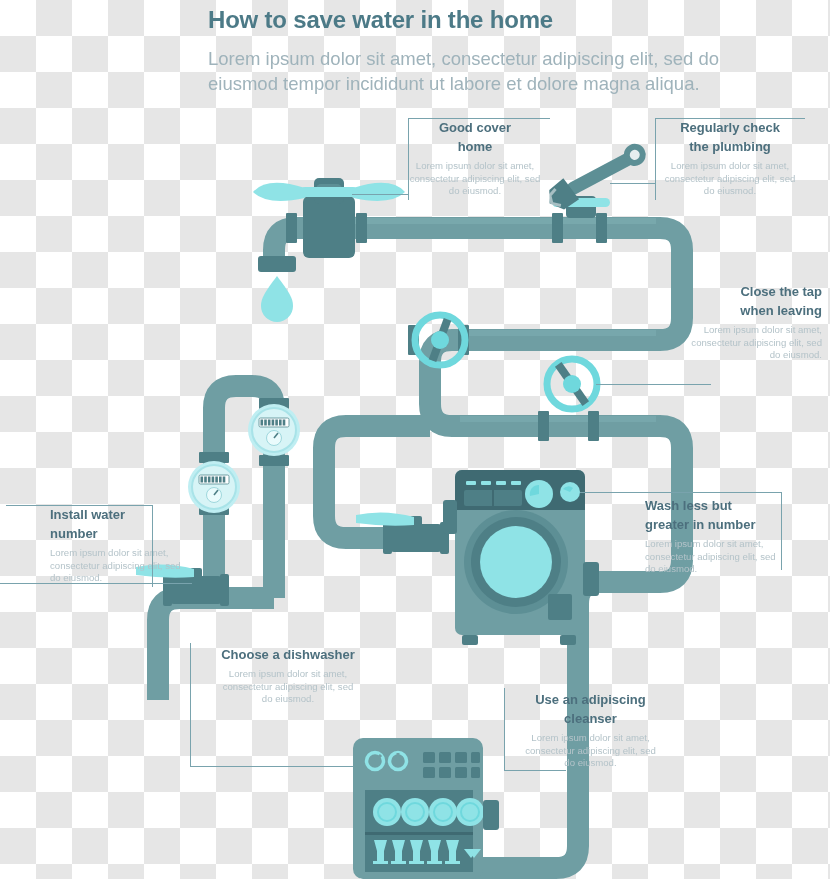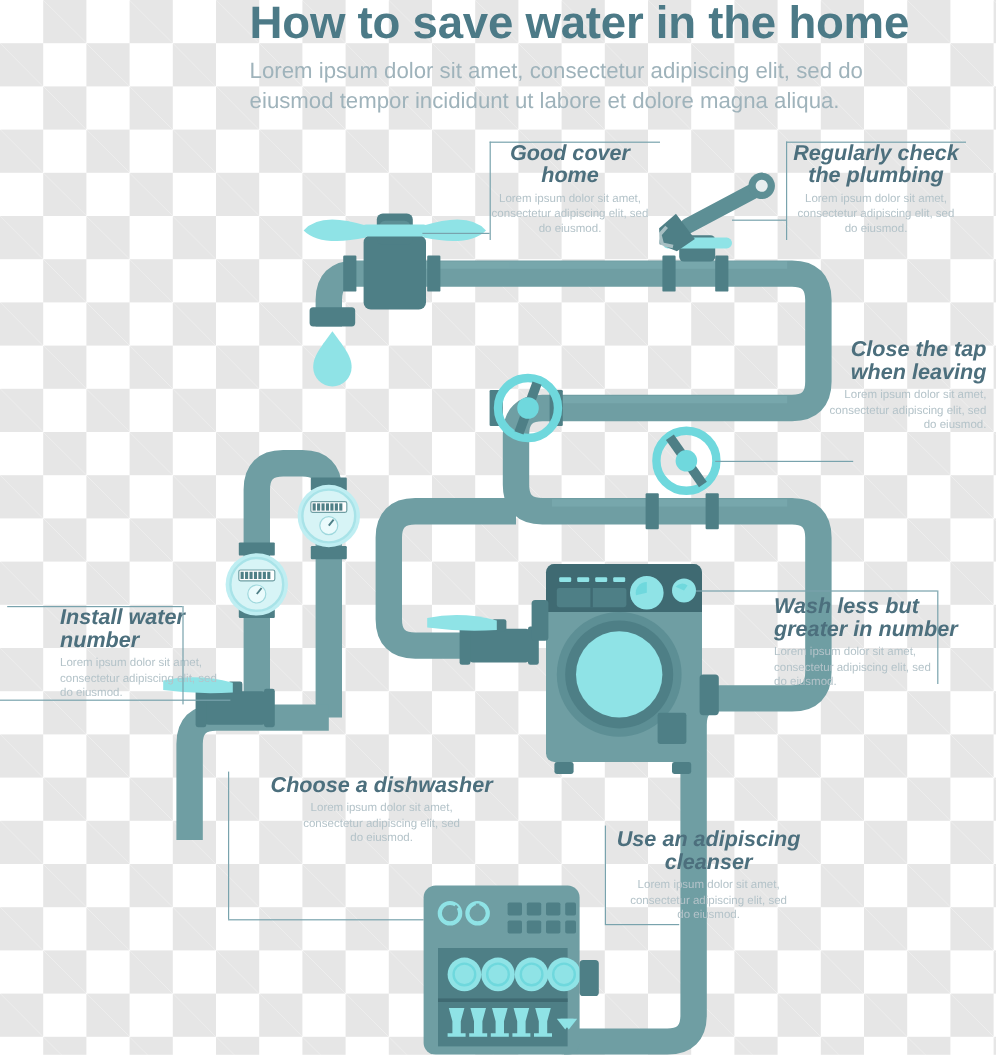--- a/index.html
+++ b/index.html
@@ -12,32 +12,32 @@
       linear-gradient(45deg,#e6e6e6 25%,transparent 25%,transparent 75%,#e6e6e6 75%);
     background-size:72px 72px;
     background-position:0 0,36px 36px;
   }
   .stage{position:absolute;inset:0;}
   svg.art{position:absolute;left:0;top:0;width:830px;height:879px;}
 
   
   #title-block{position:absolute;left:208px;top:0px;width:600px;}
   #main-title{
-    font-size:38px;font-weight:bold;color:#4c7a87;letter-spacing:-.2px;
+    font-size:24px;font-weight:bold;color:#4c7a87;letter-spacing:-.2px;
     line-height:40px;margin:0;white-space:nowrap;
   }
   #subtitle{
     font-size:18.5px;color:#9fb3bb;line-height:25px;margin:6px 0 0 0;
     width:585px;
   }
 
   
   .callout{position:absolute;}
   .callout .c-title{
-    font-size:18px;font-weight:bold;color:#4c6f7d;line-height:19px;margin:0;font-style:italic;
+    font-size:13px;font-weight:bold;color:#4c6f7d;line-height:19px;margin:0;
   }
   .callout .c-body{
     font-size:9.6px;color:#b4c3c9;line-height:12.5px;margin:4px 0 0 0;
   }
   .c-center{text-align:center;}
   .c-left{text-align:left;}
   .c-right{text-align:right;}
 
   
   .rule{position:absolute;background:#79a3ad;}
@@ -342,21 +342,21 @@
     </div>
     <p class="c-body">
       <span>Lorem ipsum dolor sit amet,</span><br>
       <span>consectetur adipiscing elit, sed</span><br>
       <span>do eiusmod.</span>
     </p>
   </div>
   <div class="rule v" style="left:781px;top:492px;height:78px;"></div>
   <div class="rule h" style="left:580px;top:492px;width:201px;"></div>
 
-  <div class="callout c-center" style="left:206px;top:645px;width:224px;">
+  <div class="callout c-center" style="left:176px;top:645px;width:224px;">
     <div class="c-title">
       <span>Choose a dishwasher</span><br>
     </div>
     <p class="c-body">
       <span>Lorem ipsum dolor sit amet,</span><br>
       <span>consectetur adipiscing elit, sed</span><br>
       <span>do eiusmod.</span>
     </p>
   </div>
   <div class="rule v" style="left:190px;top:643px;height:123px;"></div>

